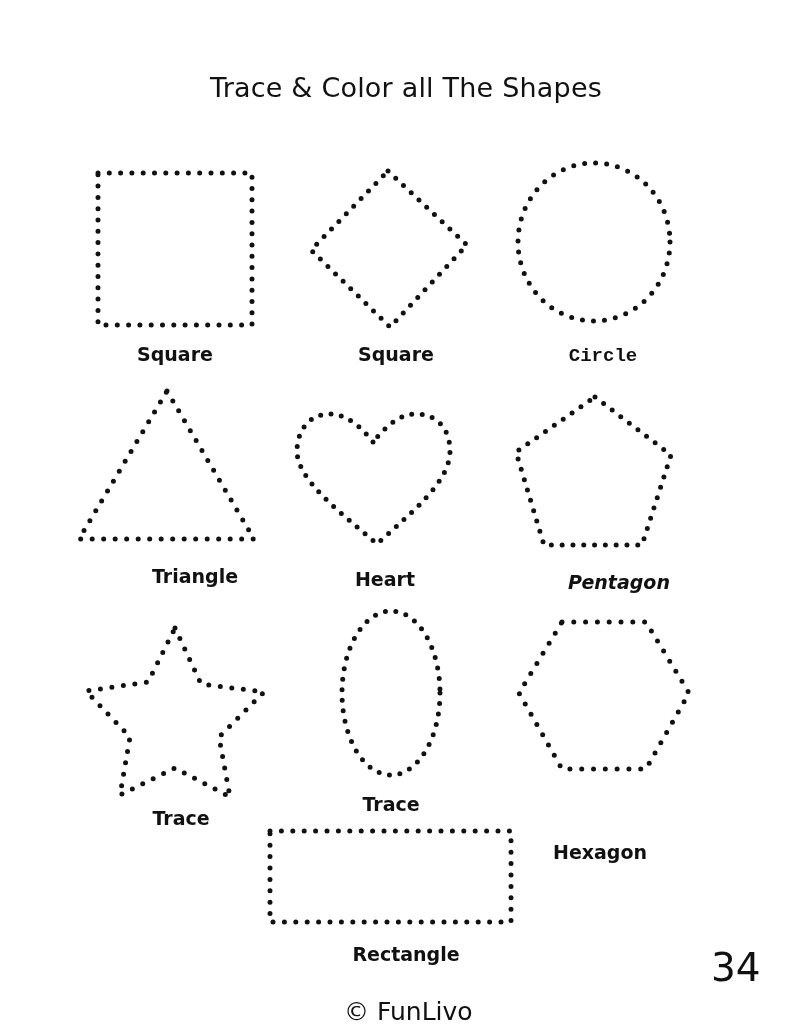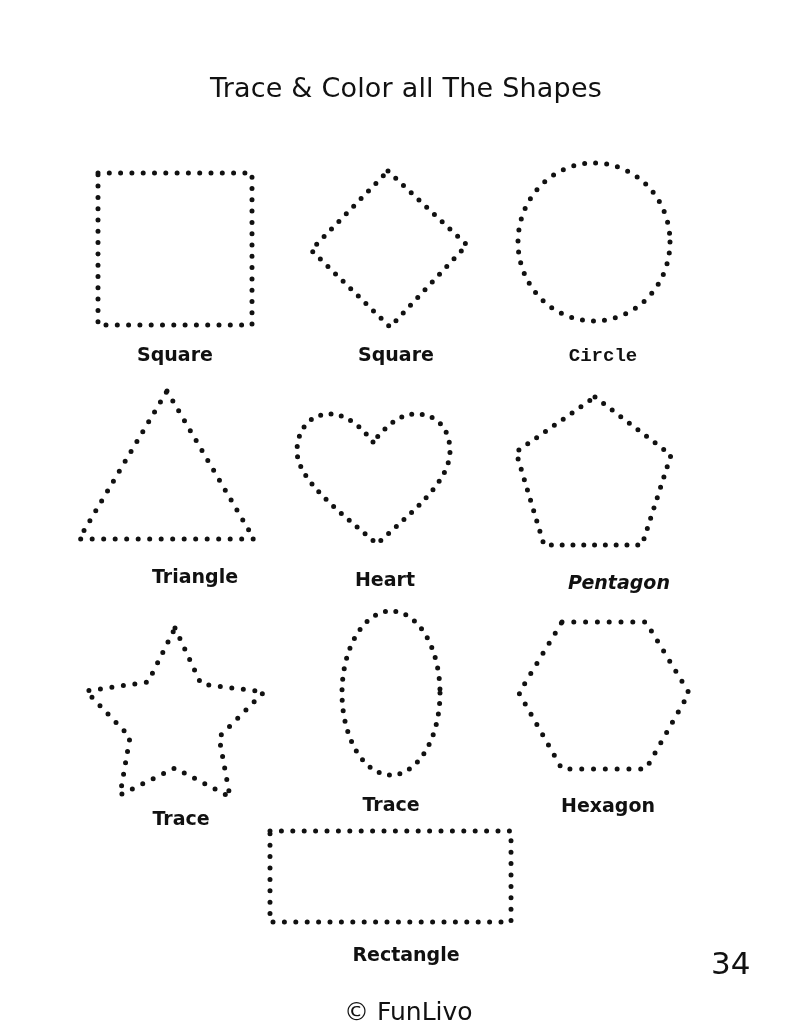--- a/index.html
+++ b/index.html
@@ -4,21 +4,21 @@
   <style>
     html, body { margin: 0; padding: 0; background: #ffffff; }
     body { width: 791px; height: 1024px; position: relative; overflow: hidden;
            font-family: "DejaVu Sans", sans-serif; color: #111; }
     .title { position: absolute; left: 0; top: 72px; width: 812px; text-align: center;
              font-size: 27px; font-weight: normal; letter-spacing: 0.2px; }
     svg.shapes { position: absolute; left: 0; top: 0; width: 791px; height: 1024px; }
     .dots { fill: none; stroke: #111; stroke-width: 5; stroke-linecap: round; stroke-linejoin: round; }
     .label { position: absolute; font-size: 19px; font-weight: bold; white-space: nowrap;
              transform: translateX(-50%); }
-    .page-num { position: absolute; left: 711px; top: 945px; font-size: 31px; }
+    .page-num { position: absolute; left: 711px; top: 945px; font-size: 39px; }
     .copyright { position: absolute; left: 344px; top: 997px; font-size: 25px; }
   </style>
 </head>
 <body>
 
 <div class="title">Trace &amp; Color all The Shapes</div>
 
 <svg class="shapes" viewBox="0 0 791 1024">
 
   <rect class="dots" x="98" y="173" width="154" height="152" stroke-dasharray="0 11.3"></rect>
@@ -43,17 +43,17 @@
 </svg>
 
 <div class="label" style="left:175px; top:343px;">Square</div>
 <div class="label" style="left:396px; top:343px;">Square</div>
 <div class="label" style="left:603px; top:345px;font-family:Liberation Mono, monospace;">Circle</div>
 <div class="label" style="left:179px; top:565px;margin-left:16px;">Triangle</div>
 <div class="label" style="left:385px; top:568px;">Heart</div>
 <div class="label" style="left:619px; top:571px;font-style:italic;">Pentagon</div>
 <div class="label" style="left:181px; top:807px;">Trace</div>
 <div class="label" style="left:391px; top:793px;">Trace</div>
-<div class="label" style="left:600px; top:794px;margin-left:8px;">Hexagon</div>
+<div class="label" style="left:600px; top:841px;">Hexagon</div>
 <div class="label" style="left:406px; top:943px;text-align:right;">Rectangle</div>
 
 <div class="page-num">34</div>
 <div class="copyright">© FunLivo</div>
 
 </body></html>

